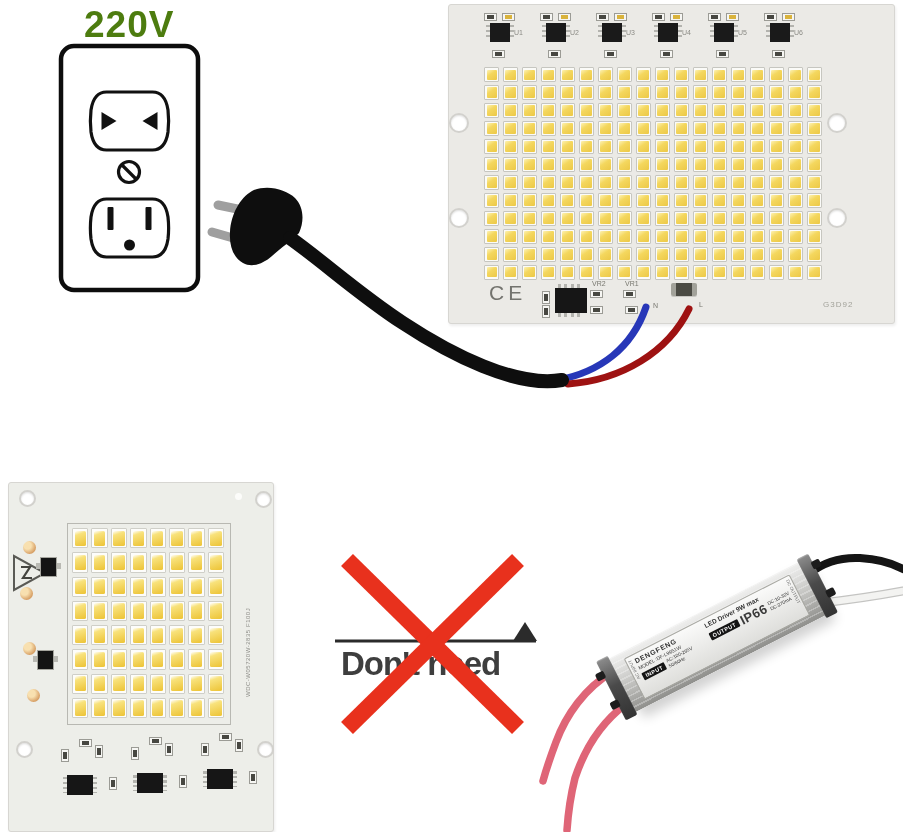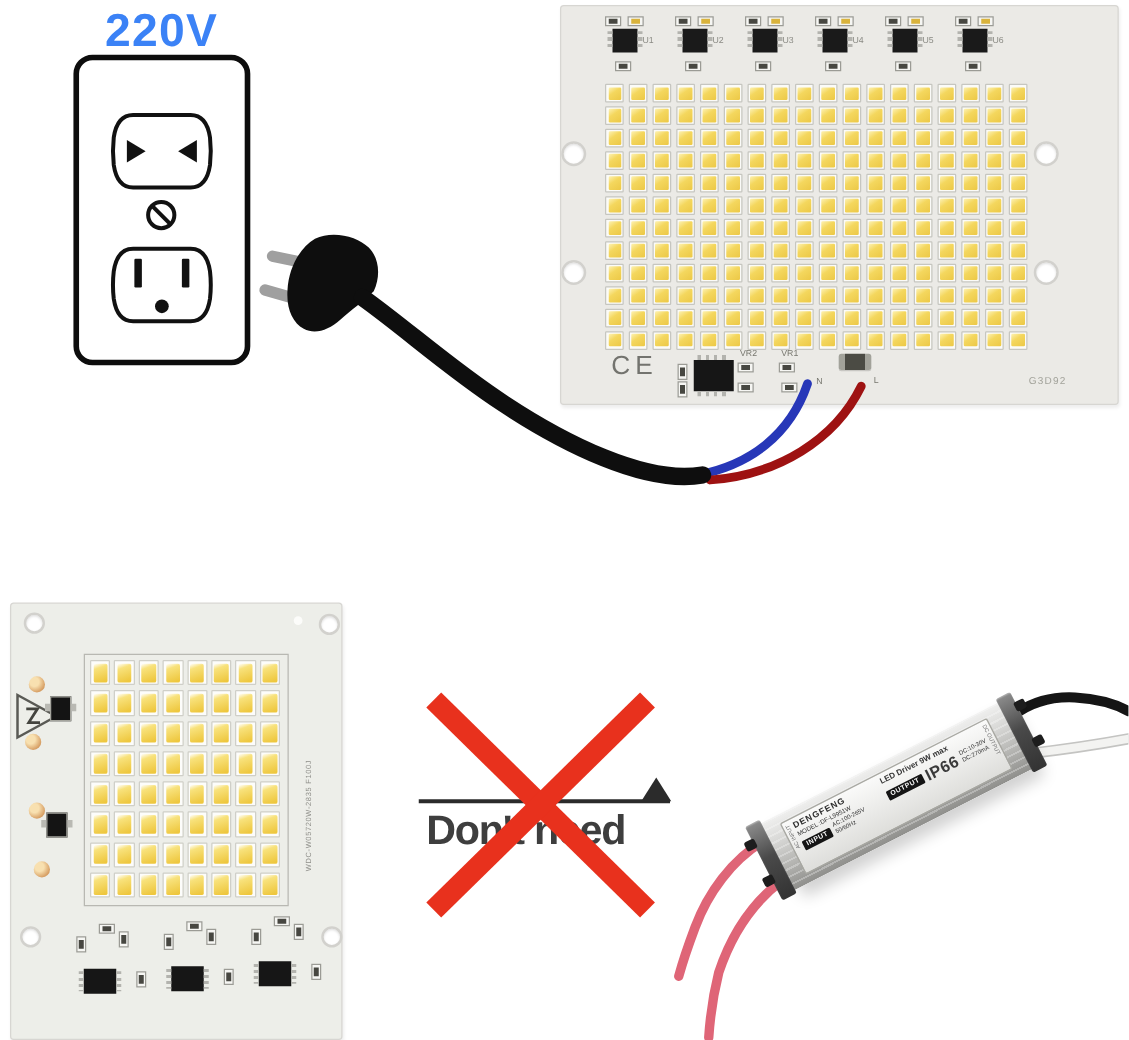--- a/index.html
+++ b/index.html
@@ -1,21 +1,21 @@
 <!DOCTYPE html>
 <html><head>
 <meta charset="utf-8">
 <style>
   html,body{margin:0;padding:0;background:#fff;}
   #canvas{position:relative;width:903px;height:832px;background:#ffffff;overflow:hidden;
           font-family:"Liberation Sans", sans-serif;}
   .abs{position:absolute;}
 
   
-  #voltage-label{left:84px;top:4px;font-size:37px;font-weight:bold;color:#3b82f6;letter-spacing:1px;z-index:2;text-align:right;}
+  #voltage-label{left:84px;top:4px;font-size:37px;font-weight:bold;color:#4d7c0f;letter-spacing:1px;z-index:2;text-align:right;}
 
   
   #overlay{left:0;top:0;z-index:4;pointer-events:none;}
 
   
   #main-board{left:448px;top:4px;width:445px;height:318px;background:#ebeae6;
               border:1px solid #d7d6d2;border-radius:3px;z-index:1;box-shadow:1px 2px 3px rgba(0,0,0,.07);}
   #ic-row{position:absolute;left:34px;top:8px;width:334px;height:48px;display:flex;justify-content:space-between;}
   .icg{width:54px;display:flex;flex-direction:column;gap:2px;}
   .icg-top{display:flex;gap:5px;margin-left:1px;}

